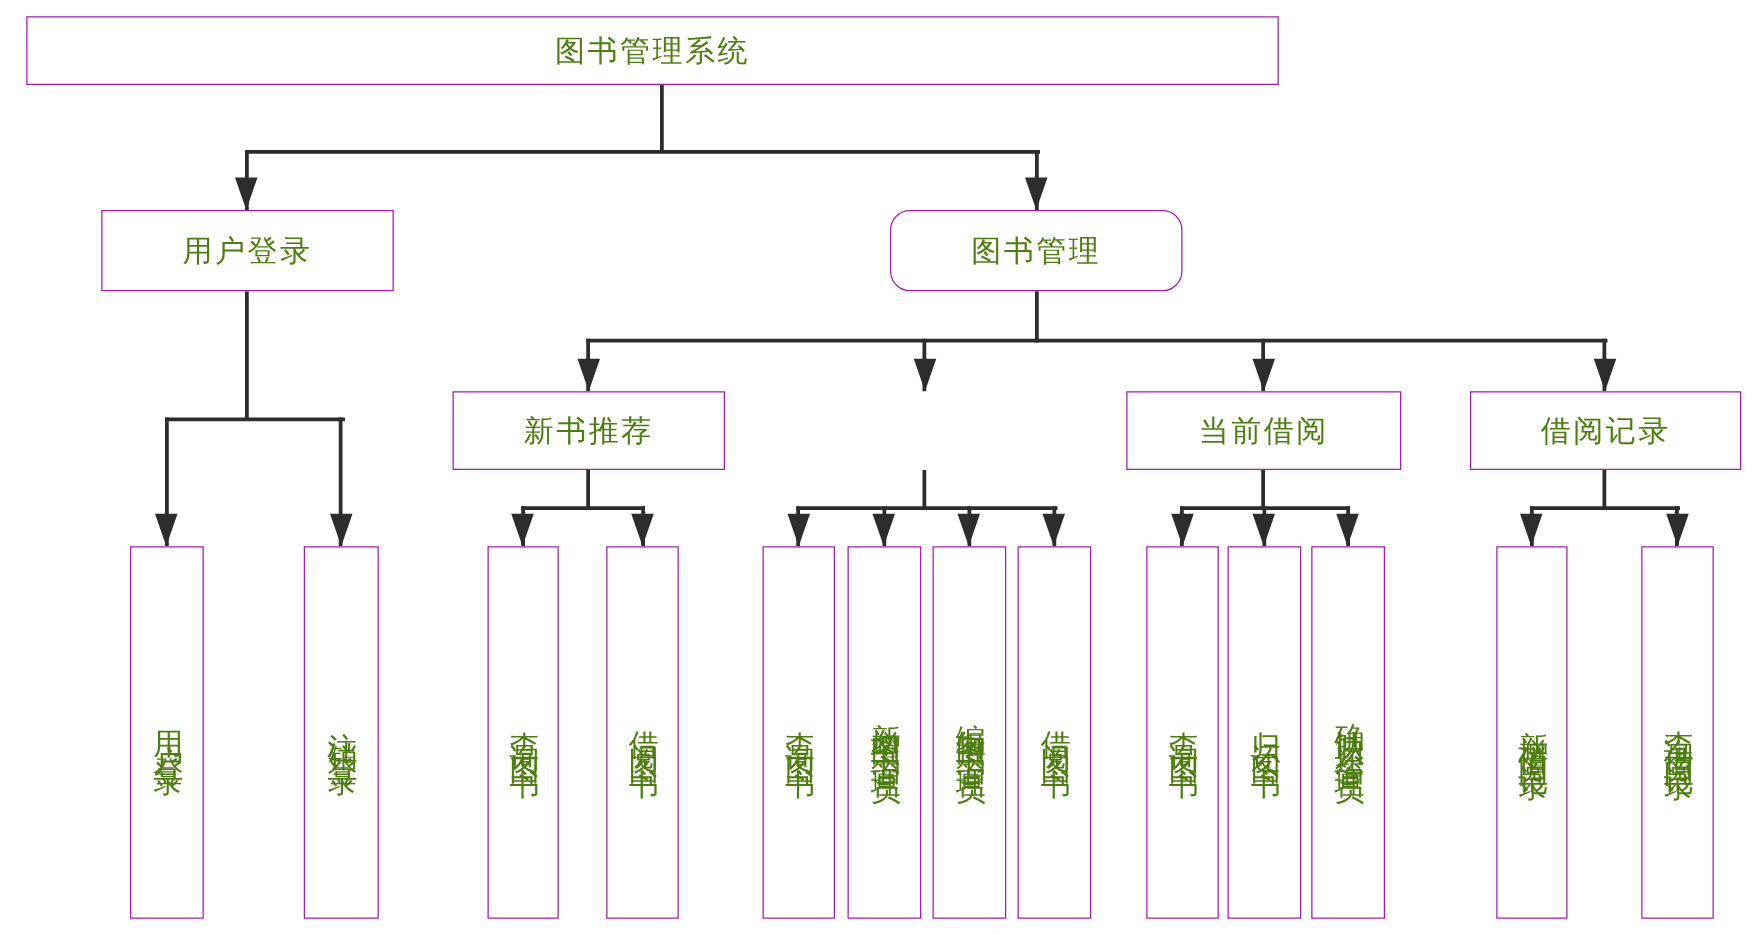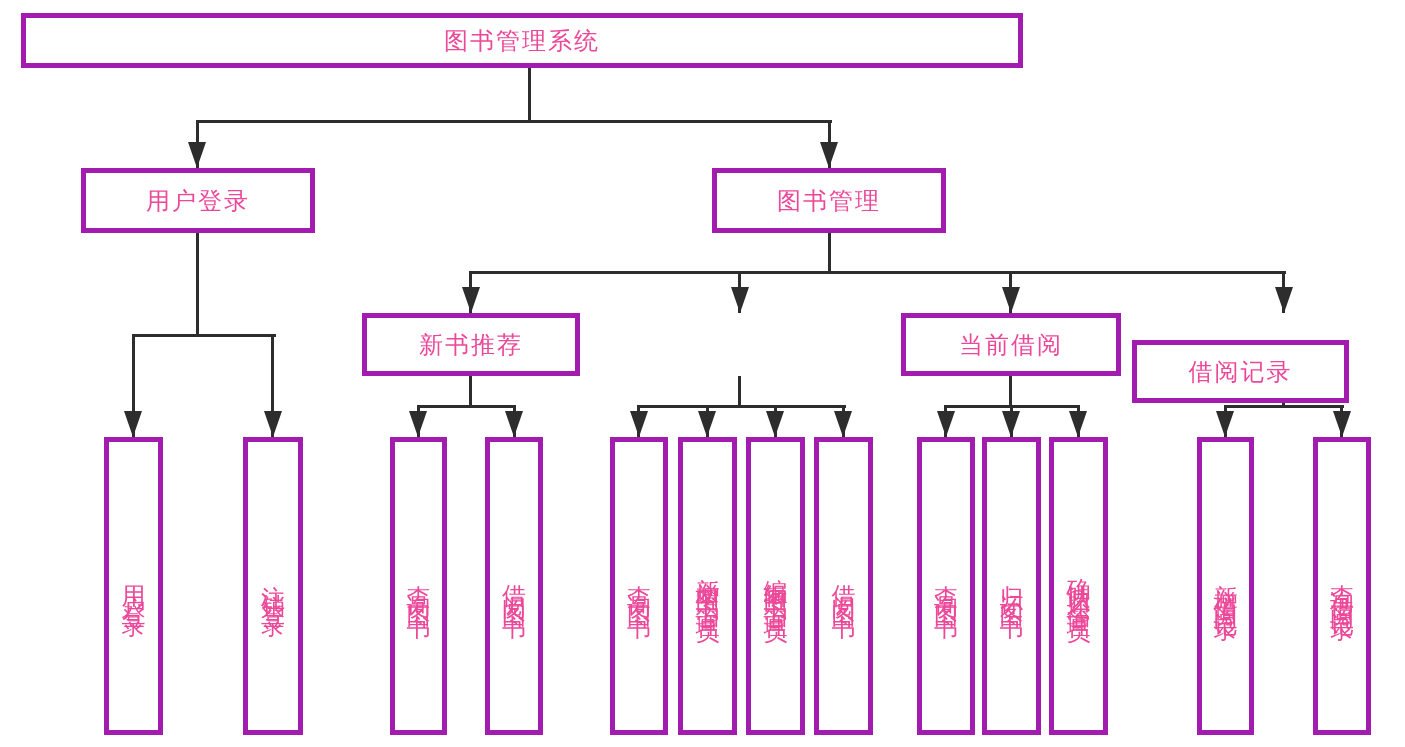--- a/index.html
+++ b/index.html
@@ -4,23 +4,23 @@
 <style>
   html,body{margin:0;padding:0;}
   body{
     width:1405px;height:747px;position:relative;overflow:hidden;
     background:#ffffff;
     font-family:"Liberation Sans", sans-serif;
   }
   .stage{position:absolute;left:0;top:0;width:1405px;height:747px;}
   .node{
     position:absolute;box-sizing:border-box;
-    border:5px solid #a21caf;background:#ffffff;
+    border:1px solid #a21caf;background:#ffffff;
     display:flex;align-items:center;justify-content:center;
-    color:#ec4899;font-size:24px;letter-spacing:2px;
+    color:#4d7c0f;font-size:24px;letter-spacing:2px;
   }
   .node.h span{white-space:nowrap;}
   .node.v{font-size:24px;letter-spacing:0;}
   .node.v span{
     writing-mode:vertical-lr;text-orientation:mixed;
     line-height:1;white-space:nowrap;
   }
   .node.v.ls-wide span{letter-spacing:10px;}
   .node.v.ls-mid  span{letter-spacing:7px;}
   .node.v.ls-dense span{letter-spacing:6px;}
@@ -100,31 +100,31 @@
   <div class="arr" style="left:1216px;top:411px;"></div>
   <div class="arr" style="left:1333px;top:411px;"></div>
 
   <div class="node h" style="left:21px;top:13px;width:1002px;height:55px;">
     <span>图书管理系统</span>
   </div>
 
   <div class="node h" style="left:81px;top:168px;width:234px;height:65px;">
     <span>用户登录</span>
   </div>
-  <div class="node h" style="left:712px;top:168px;width:234px;height:65px;">
+  <div class="node h" style="left:712px;top:168px;width:234px;height:65px;border-radius:16px;">
     <span>图书管理</span>
   </div>
 
   <div class="node h" style="left:362px;top:313px;width:218px;height:63px;">
     <span>新书推荐</span>
   </div>
   <div class="node h" style="left:901px;top:313px;width:220px;height:63px;font-family:Liberation Serif, serif;">
     <span>当前借阅</span>
   </div>
-  <div class="node h" style="left:1132px;top:313px;width:217px;height:63px;margin-top:27px;">
+  <div class="node h" style="left:1176px;top:313px;width:217px;height:63px;">
     <span>借阅记录</span>
   </div>
 
   <div class="node v ls-wide" style="left:104px;top:437px;width:59px;height:298px;">
     <span>用户登录</span>
   </div>
   <div class="node v ls-wide" style="left:243px;top:437px;width:60px;height:298px;">
     <span>注销登录</span>
   </div>
 

